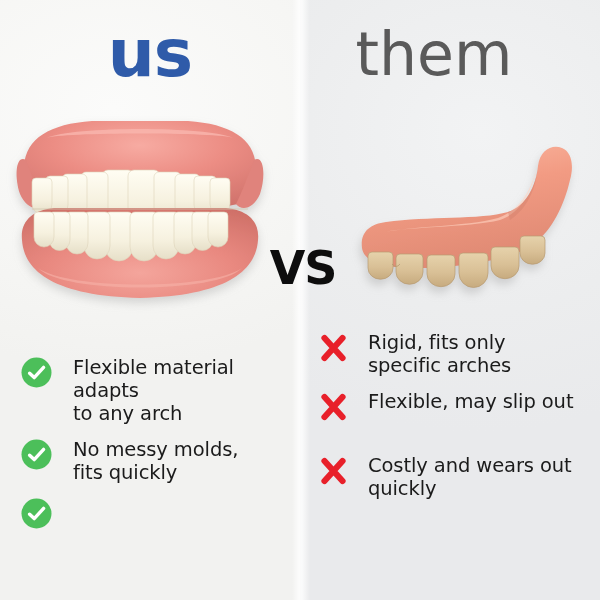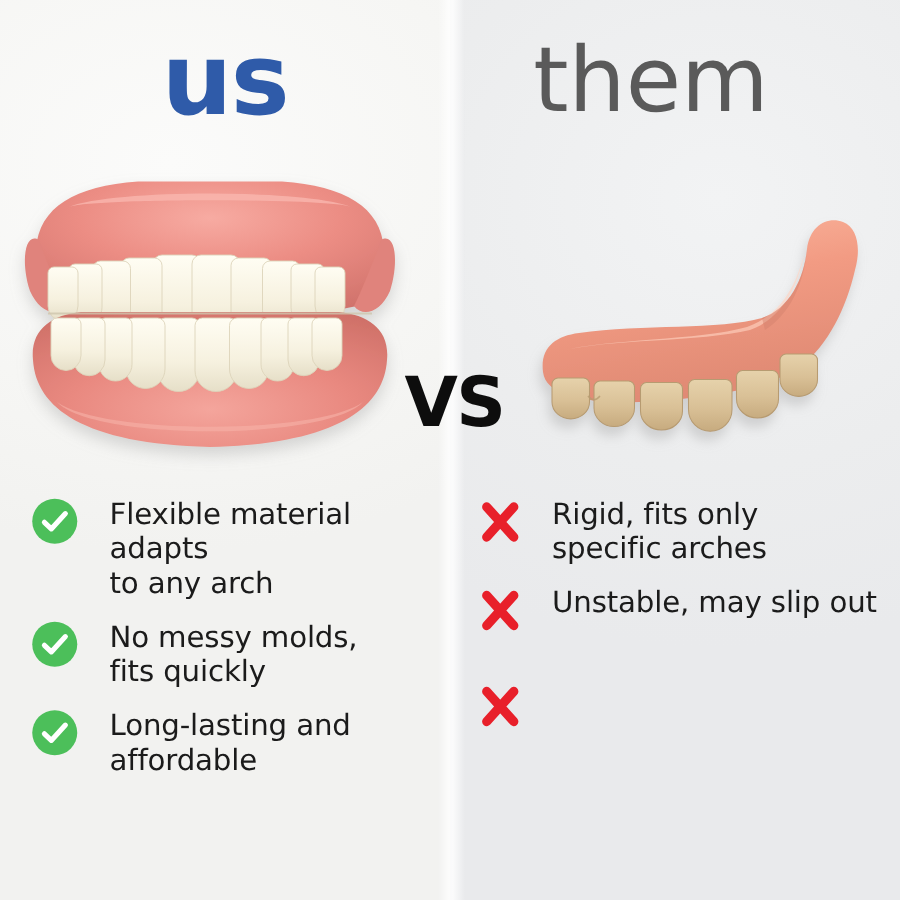--- a/index.html
+++ b/index.html
@@ -100,21 +100,21 @@
     letter-spacing: -1px;
     color: #0d0d0d;
     margin-top: 40px;
   }
 
   
   .list {
     position: absolute;
     top: 330px;
   }
-  .list-left  { left: 16px;  width: 284px; }
+  .list-left  { left: 16px;  width: 284px; margin-top: 25px; }
   .list-right { left: 314px; width: 286px; }
 
   .row {
     position: relative;
     display: flex;
     align-items: flex-start;
     margin-bottom: 10px;
     min-height: 46px;
   }
   .list-left  .row { padding-left: 0; }
@@ -320,22 +320,20 @@
     </div>
 
 
     <div class="row">
       <span class="mark mark-check">
         <svg width="31" height="31" viewBox="0 0 31 31">
           <circle cx="15.5" cy="15.5" r="15" fill="#4cbf5a"></circle>
           <path d="M8.6,16.2 L13.2,20.6 L22.6,10.4" fill="none" stroke="#ffffff" stroke-width="3.4" stroke-linecap="round" stroke-linejoin="round"></path>
         </svg>
       </span>
-      <span class="row-text">Long-lasting and
-affordable</span>
     </div>
 
   </div>
 
   <div class="list list-right">
 
     <div class="row">
       <span class="mark mark-x">
         <svg width="27" height="28" viewBox="0 0 27 28">
           <path d="M4.5,4 L22.5,24 M22.5,4 L4.5,24" stroke="#e8202a" stroke-width="6.2" stroke-linecap="round"></path>
@@ -345,26 +343,28 @@
 specific arches</span>
     </div>
 
 
     <div class="row tall">
       <span class="mark mark-x">
         <svg width="27" height="28" viewBox="0 0 27 28">
           <path d="M4.5,4 L22.5,24 M22.5,4 L4.5,24" stroke="#e8202a" stroke-width="6.2" stroke-linecap="round"></path>
         </svg>
       </span>
-      <span class="row-text">Unstable, may slip out</span>
+      <span class="row-text">Flexible, may slip out</span>
     </div>
 
     <div class="row">
       <span class="mark mark-x">
         <svg width="27" height="28" viewBox="0 0 27 28">
           <path d="M4.5,4 L22.5,24 M22.5,4 L4.5,24" stroke="#e8202a" stroke-width="6.2" stroke-linecap="round"></path>
         </svg>
       </span>
+      <span class="row-text">Costly and wears out
+quickly</span>
     </div>
 
   </div>
 
 </div>
 
 </body></html>

